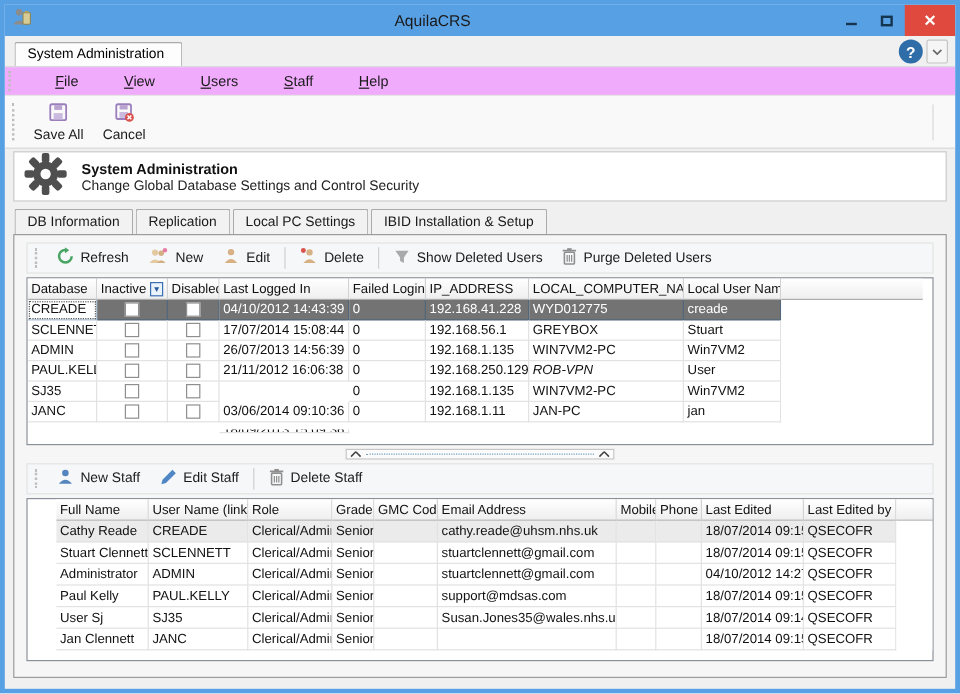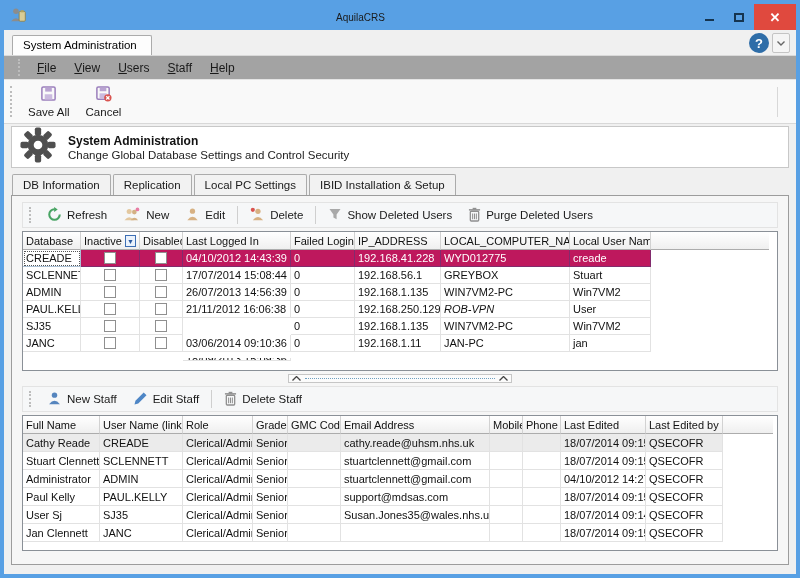--- a/index.html
+++ b/index.html
@@ -1,36 +1,36 @@
 <!DOCTYPE html>
 <html><head>
 <meta charset="utf-8">
 <style>
   * { margin:0; padding:0; box-sizing:border-box; }
   html,body { width:800px; height:578px; font-family:"Liberation Sans", sans-serif; background:#fff; }
   .window { width:800px; height:578px; border:4px solid #58A0E4; background:#F0F0F0; display:flex; flex-direction:column; overflow:hidden; }
 
   
   .titlebar { height:26px; background:#58A0E4; display:flex; align-items:center; padding-left:6px; flex:0 0 auto; }
-  .titlebar .title { flex:1; text-align:center; font-size:10px; color:#1a1a1a; }
+  .titlebar .title { flex:1; text-align:center; font-size:13px; color:#1a1a1a; }
   .win-controls { display:flex; align-items:center; height:100%; }
   .win-btn { width:30px; height:100%; display:flex; align-items:center; justify-content:center; font-size:12px; color:#15344F; cursor:default; }
   .win-btn.min span { display:block; width:9px; border-top:2px solid #15344F; margin-top:6px; }
   .win-btn.max span { display:block; width:10px; height:9px; border:2px solid #15344F; background:transparent; }
   .win-btn.close { width:42px; background:#E0493E; color:#fff; font-size:13px; font-weight:bold; }
 
   
   .doc-strip { height:26px; background:#F0F0F0; display:flex; align-items:flex-end; padding:3px 6px 0 8px; flex:0 0 auto; border-bottom:1px solid #D9D9D9; }
   .doc-tab { background:#FDFDFD; border:1px solid #ABABAB; border-bottom:none; padding:3px 14px 4px 10px; font-size:11.5px; border-radius:2px 2px 0 0; }
   .doc-strip .spacer { flex:1; }
   .help-btn { width:20px; height:20px; border-radius:50%; background:#2E6DA8; color:#fff; font-weight:bold; font-size:13px; display:flex; align-items:center; justify-content:center; margin-bottom:2px; }
   .chev-btn { width:18px; height:20px; border:1px solid #C4C4C4; background:#F5F5F5; display:flex; align-items:center; justify-content:center; margin:0 0 2px 3px; border-radius:2px; }
 
   
-  .menubar { height:24px; background:#a3a3a3; display:flex; align-items:center; padding-left:12px; border-bottom:1px solid #E4E4E4; flex:0 0 auto; }
+  .menubar { height:24px; background:#f0abfc; display:flex; align-items:center; padding-left:1px; border-bottom:1px solid #E4E4E4; flex:0 0 auto;gap:20px; }
   .grip { width:5px; height:70%; border-left:2px dotted #BDBDBD; margin:0 5px 0 2px; }
   .menu-item { padding:3px 9px; font-size:12px; color:#1a1a1a; }
 
   
   .main-toolbar { height:44px; background:#F9F9F9; display:flex; align-items:center; padding:0 10px 0 4px; border-bottom:1px solid #D8D8D8; flex:0 0 auto; }
   .tb-btn-v { display:flex; flex-direction:column; align-items:center; justify-content:center; padding:2px 8px; font-size:11.5px; color:#1a1a1a; gap:2px; }
   .main-toolbar .spacer { flex:1; }
   .vsep { width:1px; height:30px; background:#D8D8D8; margin:0 8px; }
 
   
@@ -47,30 +47,30 @@
   
   .content { flex:1; margin:0 7px 9px 7px; border:1px solid #9C9C9C; background:#F6F6F6; padding:6px 10px; display:flex; flex-direction:column; overflow:hidden; }
 
   .inner-toolbar { height:26px; display:flex; align-items:center; background:#F6F7F8; border:1px solid #E3E3E3; margin-bottom:3px; padding:0 4px; flex:0 0 auto; }
   .it-btn { display:flex; align-items:center; gap:5px; padding:2px 8px; font-size:11.5px; color:#1a1a1a; }
   .isep { width:1px; height:18px; background:#CFCFCF; margin:0 4px; }
 
   
   .grid { background:#FFFFFF; border:1px solid #8A9097; overflow:hidden; flex:0 0 auto; }
   .grid.users { height:140px; }
-  .grid.staff { height:136px; }
+  .grid.staff { height:136px;padding-left:24px; }
   .grid-row { display:flex; }
   .grid-row.body { height:17px; }
   .staff .grid-row.body { height:18px; }
   .grid-row.hdr { height:18px; }
   .grid-cell { padding:1px 3px; font-size:11px; line-height:14px; white-space:nowrap; overflow:hidden; border-right:1px solid #E2E2E2; border-bottom:1px solid #E2E2E2; color:#111; display:flex; align-items:center; }
   .hdr .grid-cell { background:linear-gradient(#FFFFFF,#EFEFEF); border-right:1px solid #D2D2D2; border-bottom:1px solid #ACACAC; gap:3px; }
   .grid-cell.filler { border-right:none; border-bottom:none; background:#fff; }
   .hdr .grid-cell.filler { background:linear-gradient(#FFFFFF,#EFEFEF); border-bottom:1px solid #ACACAC; }
-  .grid-row.sel-active .grid-cell { background:#be185d; color:#FFFFFF; border-right:1px solid rgba(16,80,140,0.35); border-bottom:1px solid rgba(16,80,140,0.35); }
+  .grid-row.sel-active .grid-cell { background:#737373; color:#FFFFFF; border-right:1px solid rgba(16,80,140,0.35); border-bottom:1px solid rgba(16,80,140,0.35); }
   .grid-row.sel-inactive .grid-cell { background:#EBEBEB; }
   .grid-row.sel-active .grid-cell.filler, .grid-row.sel-inactive .grid-cell.filler { background:#fff; border-right:none; border-bottom:none; }
   .grid-cell.focus-cell { background:#FFFFFF !important; color:#111 !important; outline:1px dotted #555; outline-offset:-2px; }
   .grid-cell.center { justify-content:center; }
   .cbx { width:12px; height:12px; background:#FFFFFF; border:1px solid #8F8F8F; display:inline-block; }
   .hdr-filter { width:12px; height:12px; border:1px solid #3C6EB4; background:#EAF2FC; color:#2C5AA0; font-size:7px; line-height:11px; text-align:center; display:inline-block; }
 
   
   .splitter { height:12px; display:flex; align-items:center; justify-content:center; flex:0 0 auto; margin:1px 0 2px 0; }
   .split-widget { width:224px; height:9px; background:#FBFBFB; border:1px solid #C6C6C6; display:flex; align-items:center; padding:0 3px; gap:4px; }

